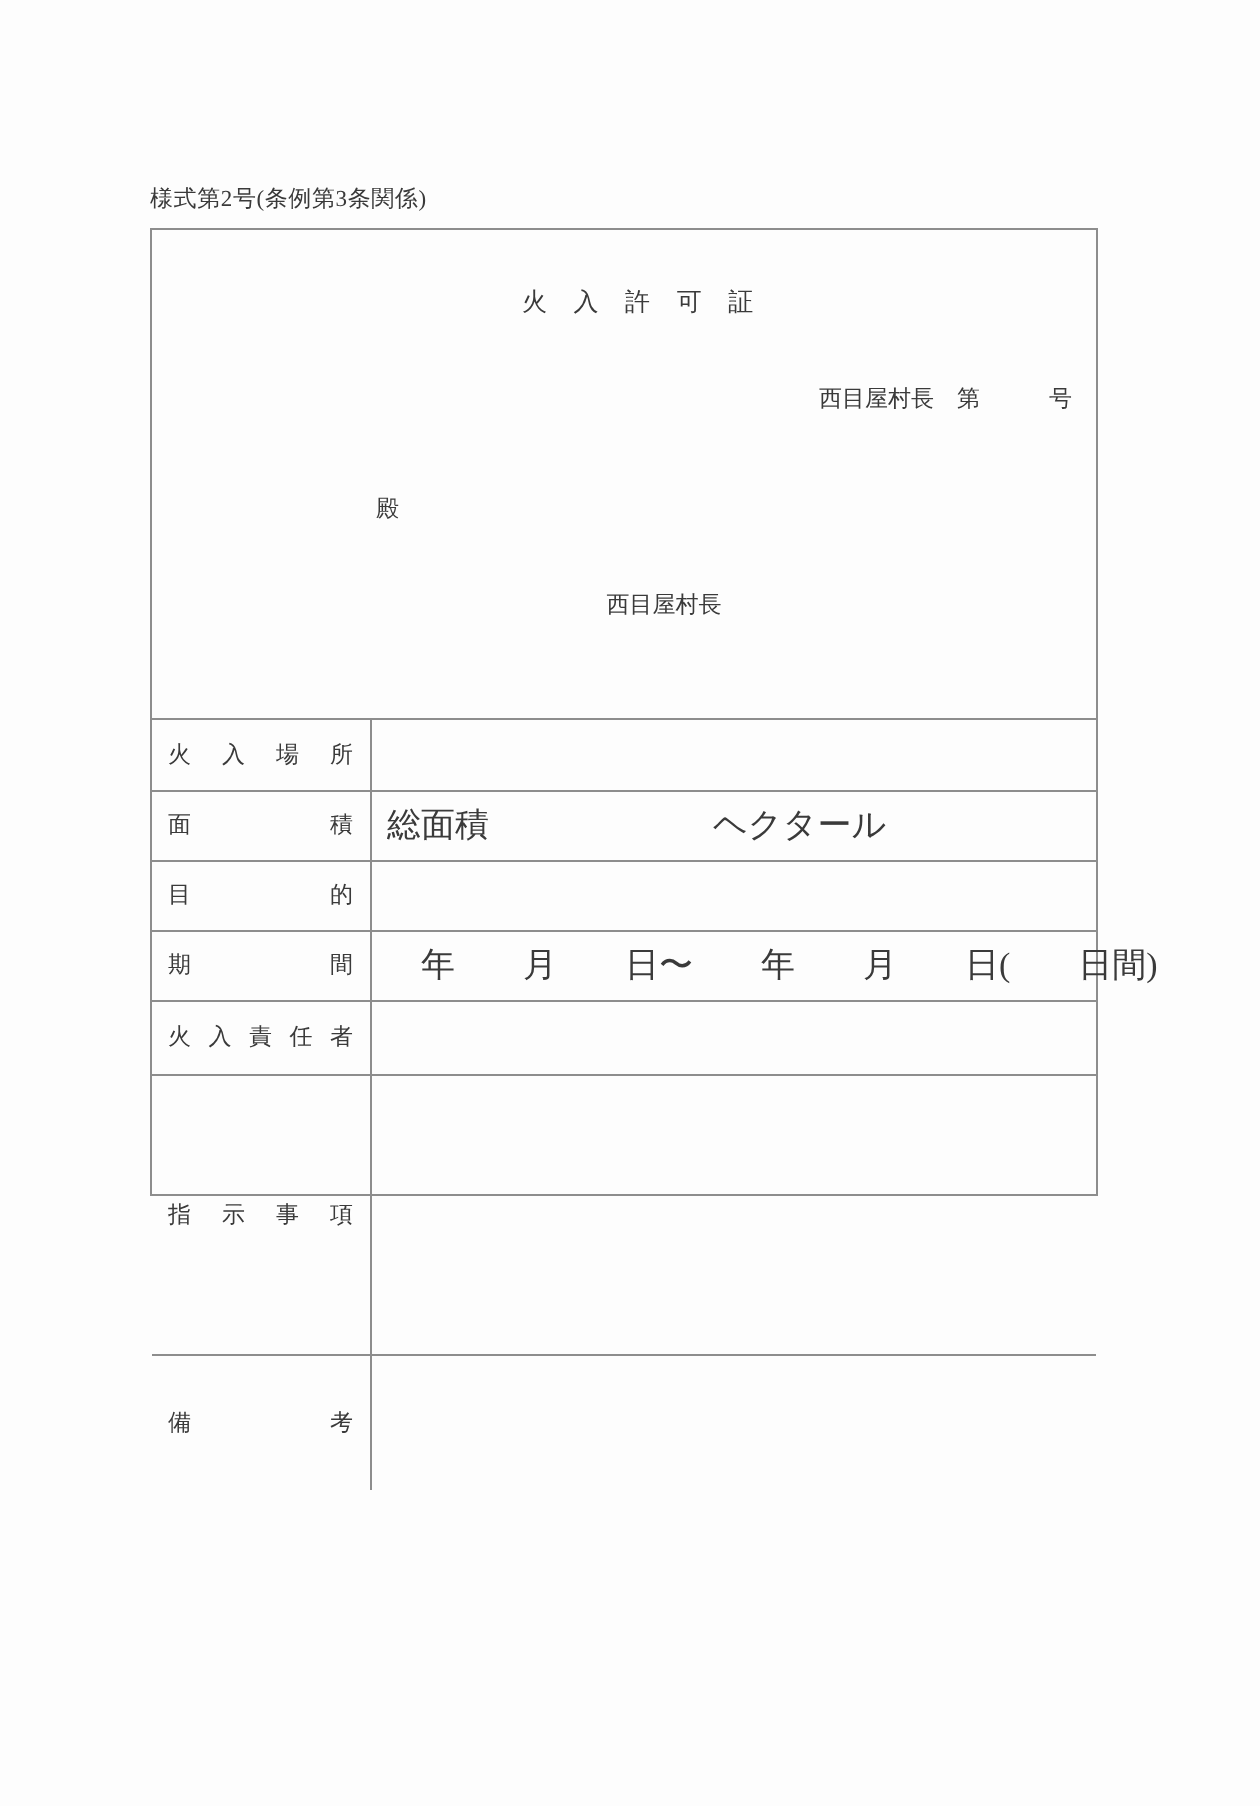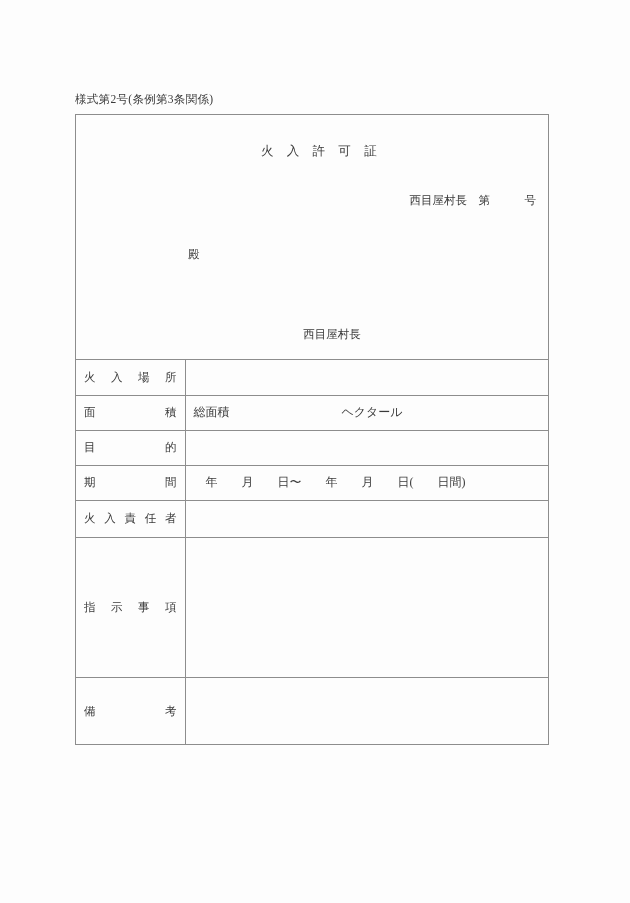--- a/index.html
+++ b/index.html
@@ -31,21 +31,21 @@
     letter-spacing: 0.3px;
     white-space: nowrap;
   }
 
   
   .doc-box {
     position: absolute;
     left: 75px;
     top: 114px;
     width: 474px;
-    height: 631px;
+    height: 484px;
     border: 1px solid #8d8d8d;
     box-sizing: border-box;
   }
 
   
   .head-region {
     position: absolute;
     left: 0;
     top: 0;
     right: 0;
@@ -83,21 +83,20 @@
   }
 
   .issuer {
     position: absolute;
     left: 0;
     right: 0;
     top: 180px;
     text-align: center;
     font-size: 11.5px;
     padding-left: 40px;
-    margin-top: 32px;
   }
 
   .body-sentence {
     position: absolute;
     left: 34px;
     top: 206px;
     font-size: 11.5px;
     white-space: pre;
   }
 
@@ -131,21 +130,21 @@
   .form-table tr:last-child td { border-bottom: none; }
 
   .label-inner {
     display: flex;
     justify-content: space-between;
     width: 100%;
   }
   .label-inner span { display: inline-block; }
 
   .cell-content {
-    font-size: 12px;
+    font-size: 17px;
     padding: 0 8px;
     white-space: pre;
   }
   .cell-content.area-line {
     display: flex;
   }
   .area-unit { margin-left: 112px; }
 
   .r-35 { height: 35px; }
   .r-37 { height: 37px; }

